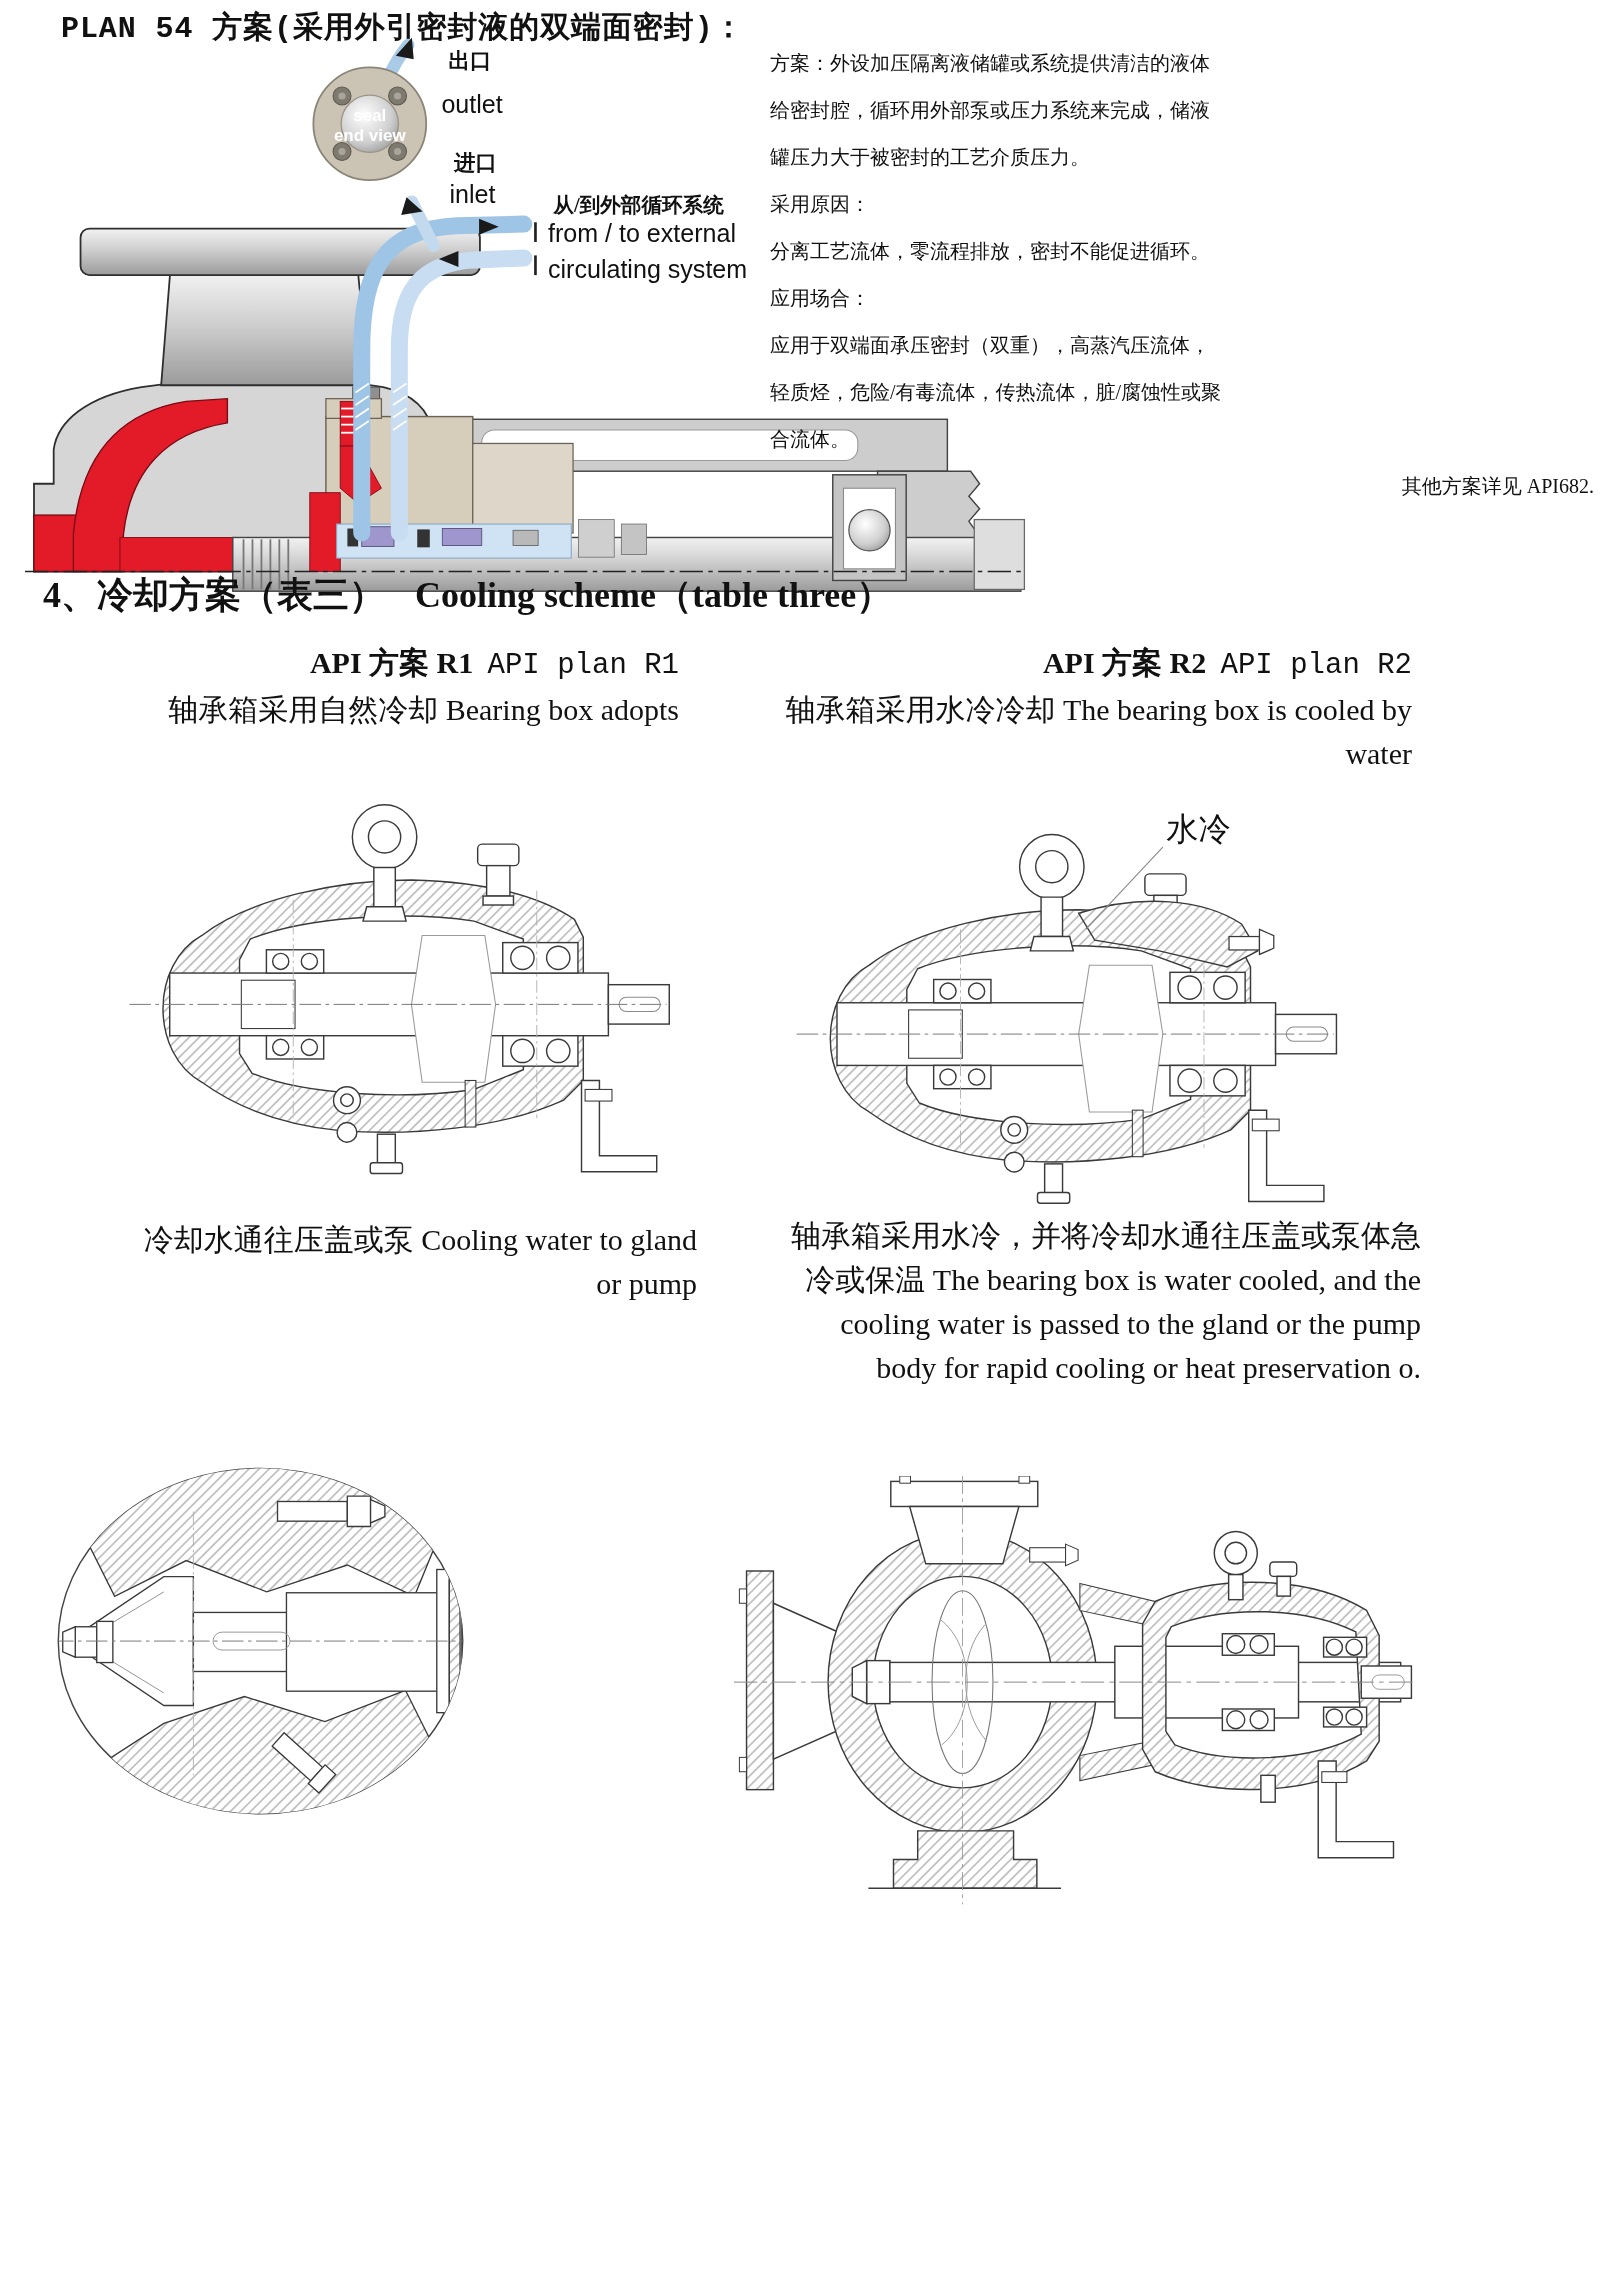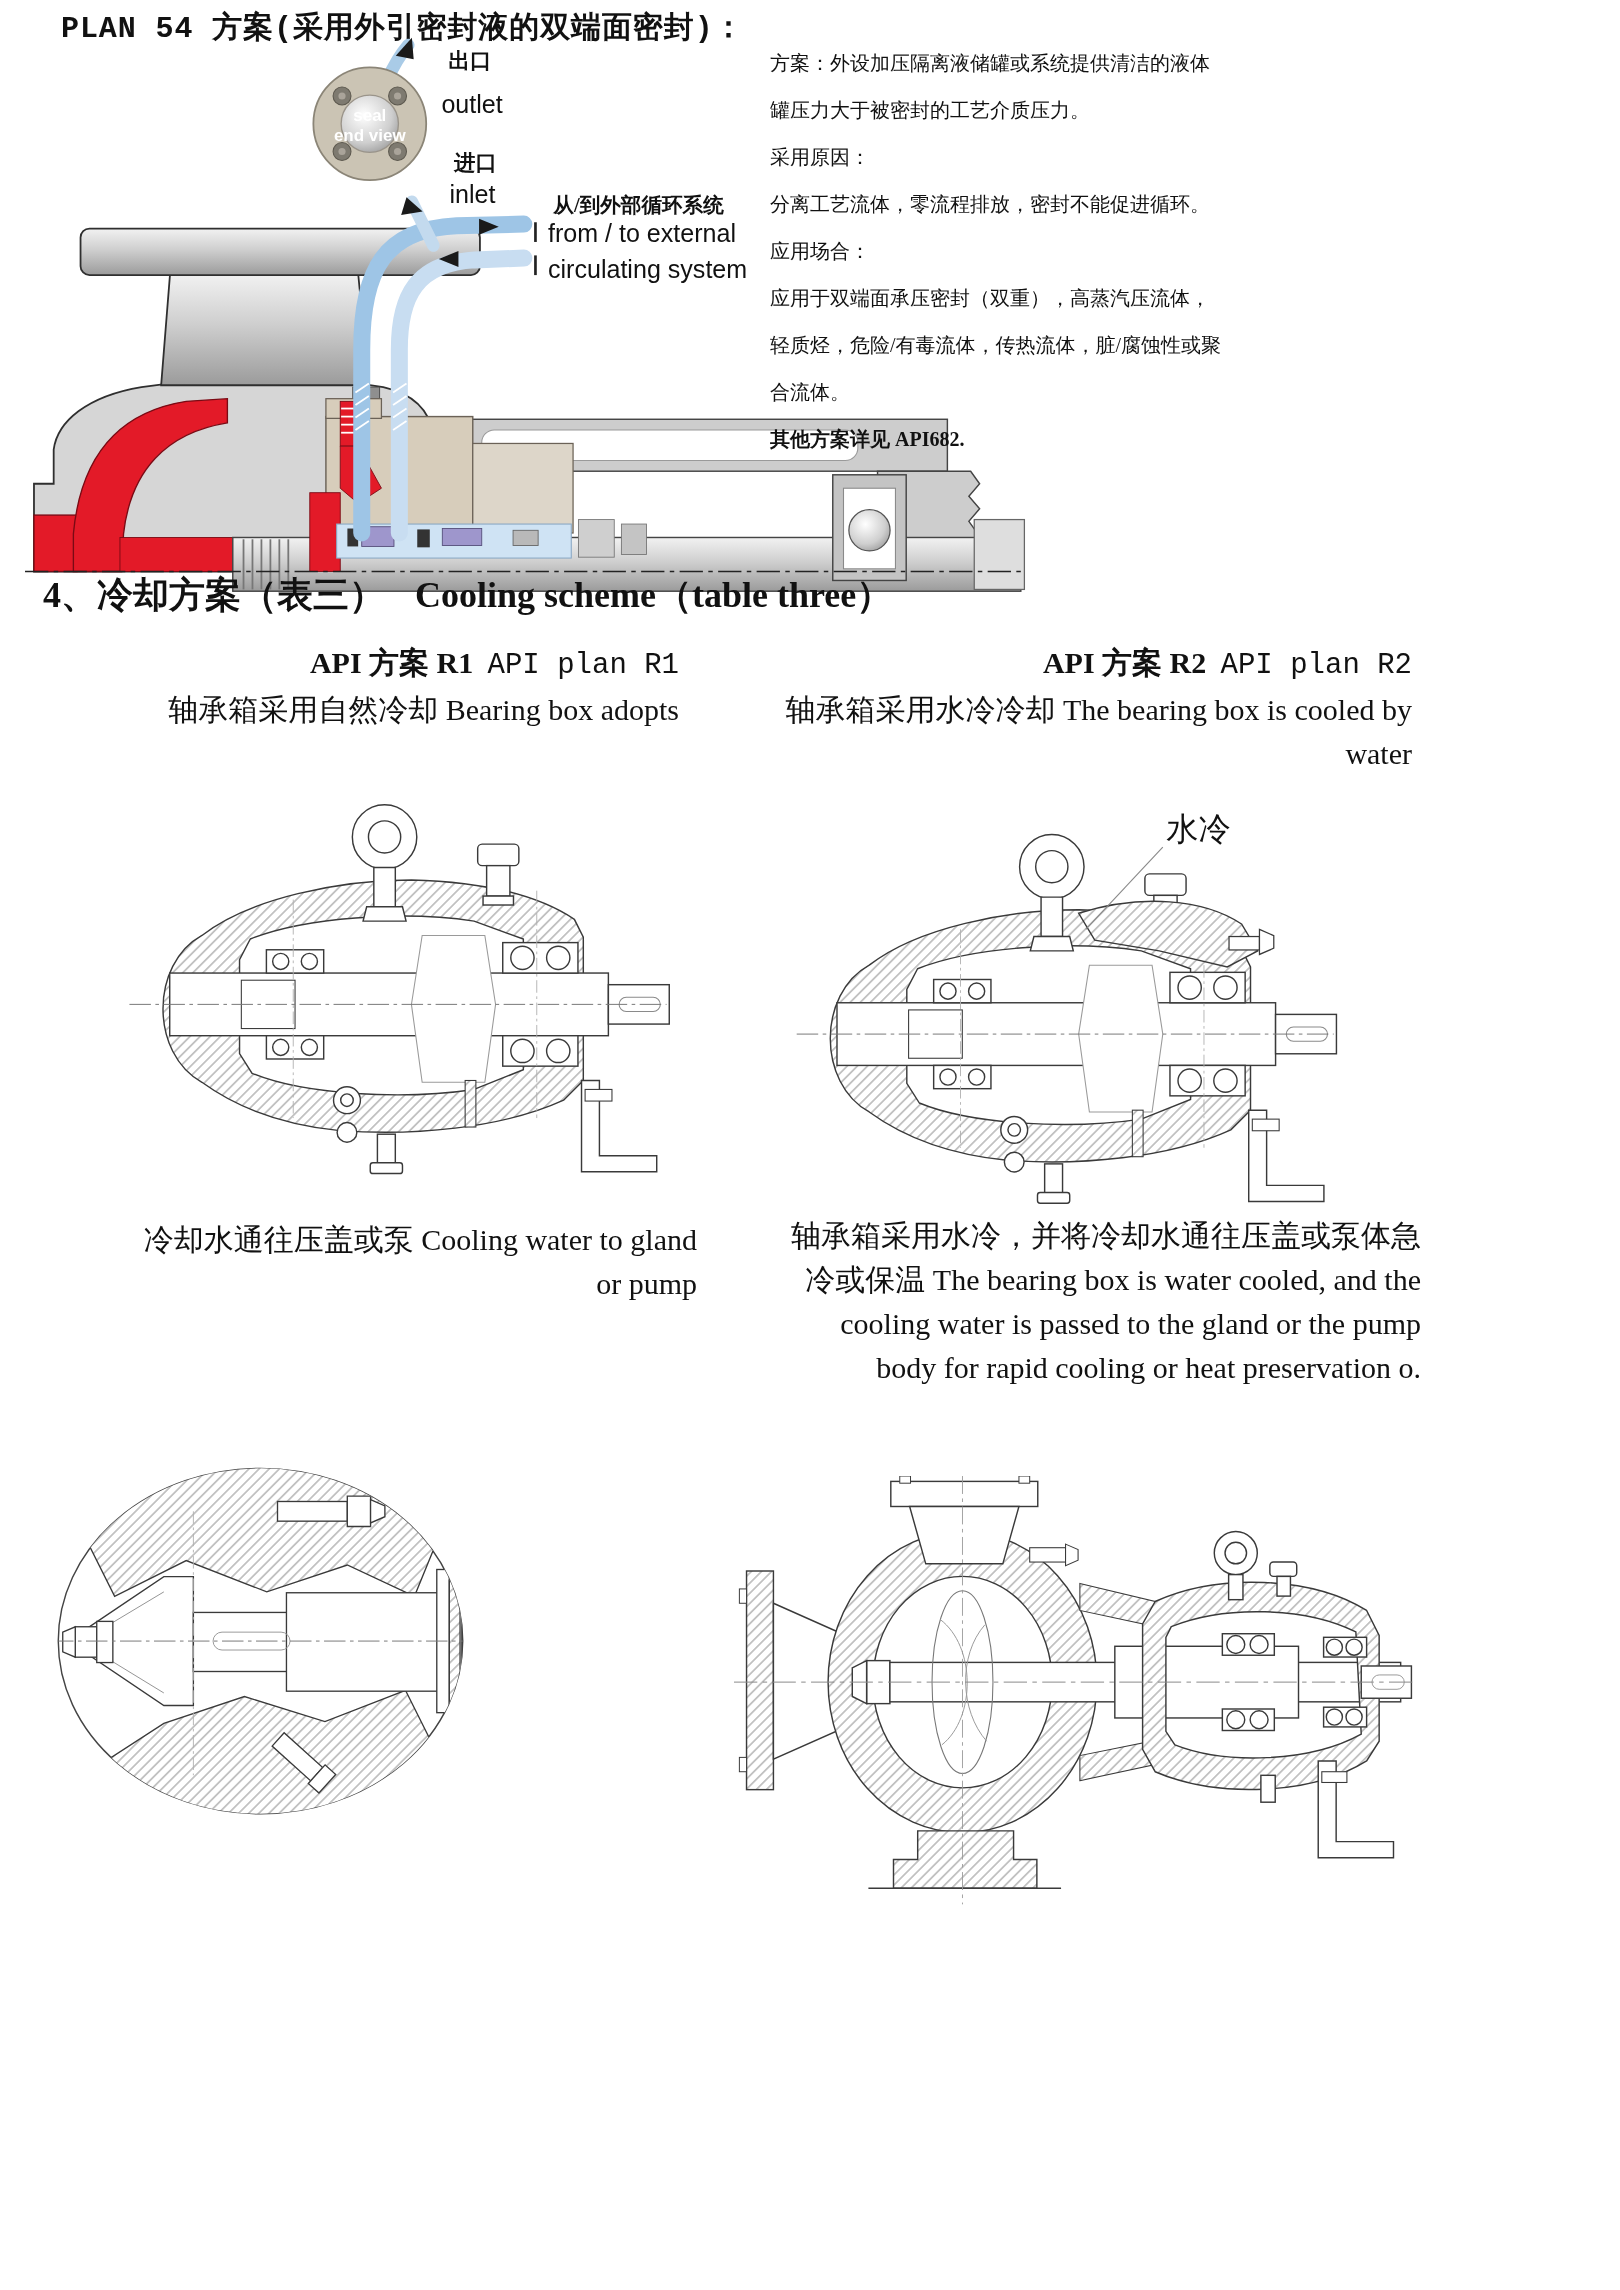--- a/index.html
+++ b/index.html
@@ -10,21 +10,21 @@
   }
   .abs{position:absolute;}
   .nowrap{white-space:nowrap;}
 
   #doc-title{left:61px;top:7.2px;font-size:30px;letter-spacing:0.9px;
     font-family:"Liberation Mono","DejaVu Sans",monospace;font-weight:600;}
 
   
   #plan54-desc{left:770px;top:40px;width:824px;font-size:20px;line-height:47px;}
   #plan54-desc .line{height:47px;}
-  #plan54-desc .note{font-weight:bold;}
+  #plan54-desc .note{font-weight:normal;text-align:right;}
 
   
   #section4{left:43px;top:571px;font-size:36px;font-weight:bold;}
   #section4 .en{margin-left:30px;}
 
   
   .plan-text{font-size:30px;line-height:44px;text-align:right;}
   .plan-text .ttl .zh{font-weight:bold;}
   .plan-text .ttl .en{font-family:"Liberation Mono","DejaVu Sans",monospace;
     font-weight:normal;margin-left:14.3px;font-size:29px;}
@@ -213,20 +213,21 @@
     <text class="cjk" x="590" y="196" font-size="23" font-weight="bold">从/到外部循环系统</text>
     <text x="584" y="230" font-size="28">from / to external</text>
     <text x="584" y="270" font-size="28">circulating system</text>
   </g>
 
   <line x1="0" y1="598" x2="1118" y2="598" stroke="#222" stroke-width="1.8" stroke-dasharray="26 6 5 6"></line>
 </svg>
 
 <div id="plan54-desc" class="abs">
   <div class="line nowrap">方案：外设加压隔离液储罐或系统提供清洁的液体</div>
+  <div class="line nowrap">给密封腔，循环用外部泵或压力系统来完成，储液</div>
   <div class="line nowrap">罐压力大于被密封的工艺介质压力。</div>
   <div class="line nowrap">采用原因：</div>
   <div class="line nowrap">分离工艺流体，零流程排放，密封不能促进循环。</div>
   <div class="line nowrap">应用场合：</div>
   <div class="line nowrap">应用于双端面承压密封（双重），高蒸汽压流体，</div>
   <div class="line nowrap">轻质烃，危险/有毒流体，传热流体，脏/腐蚀性或聚</div>
   <div class="line nowrap">合流体。</div>
   <div class="line nowrap note">其他方案详见 API682.</div>
 </div>
 

